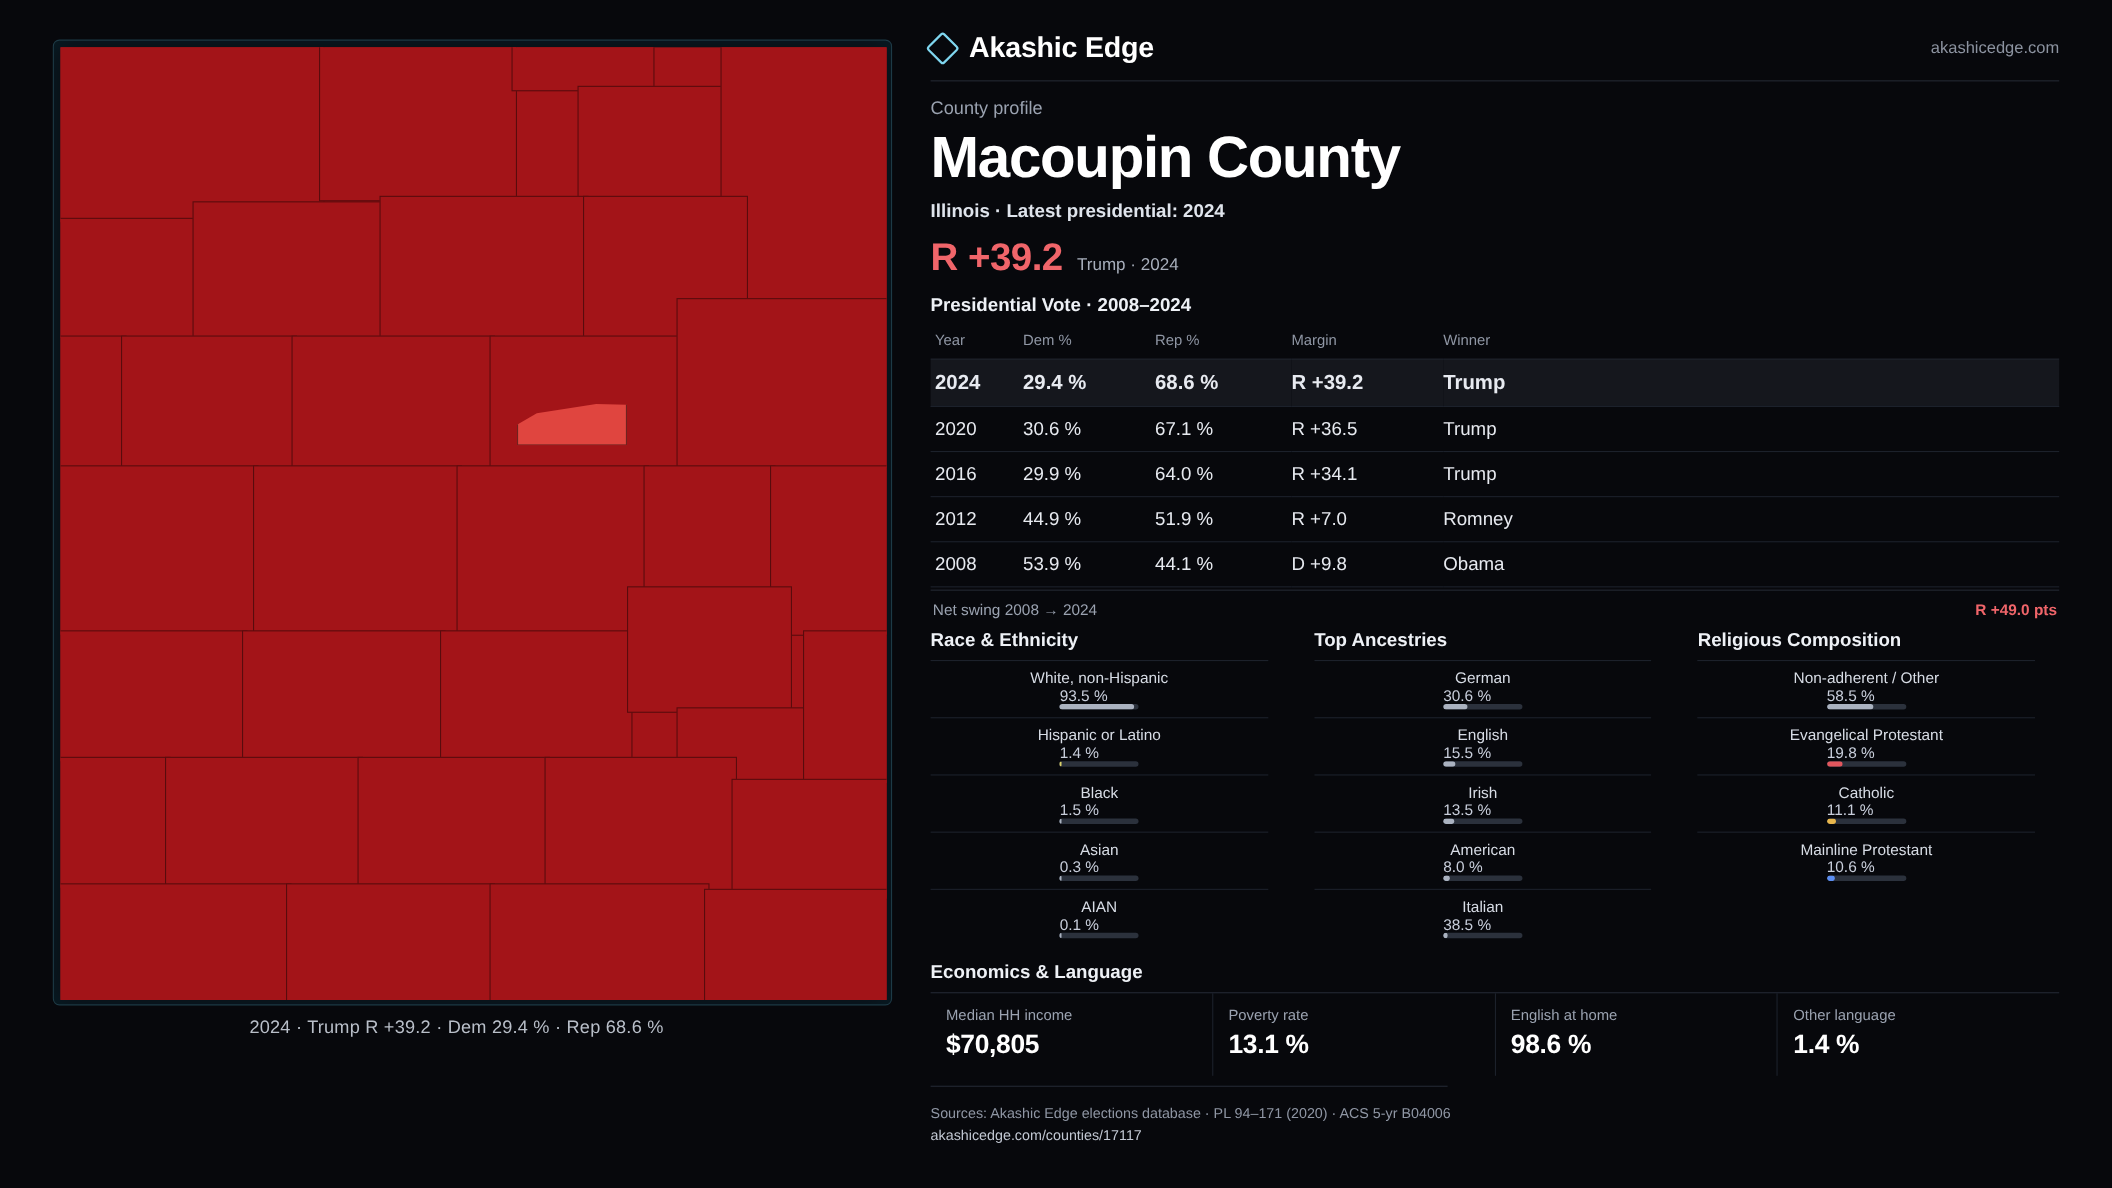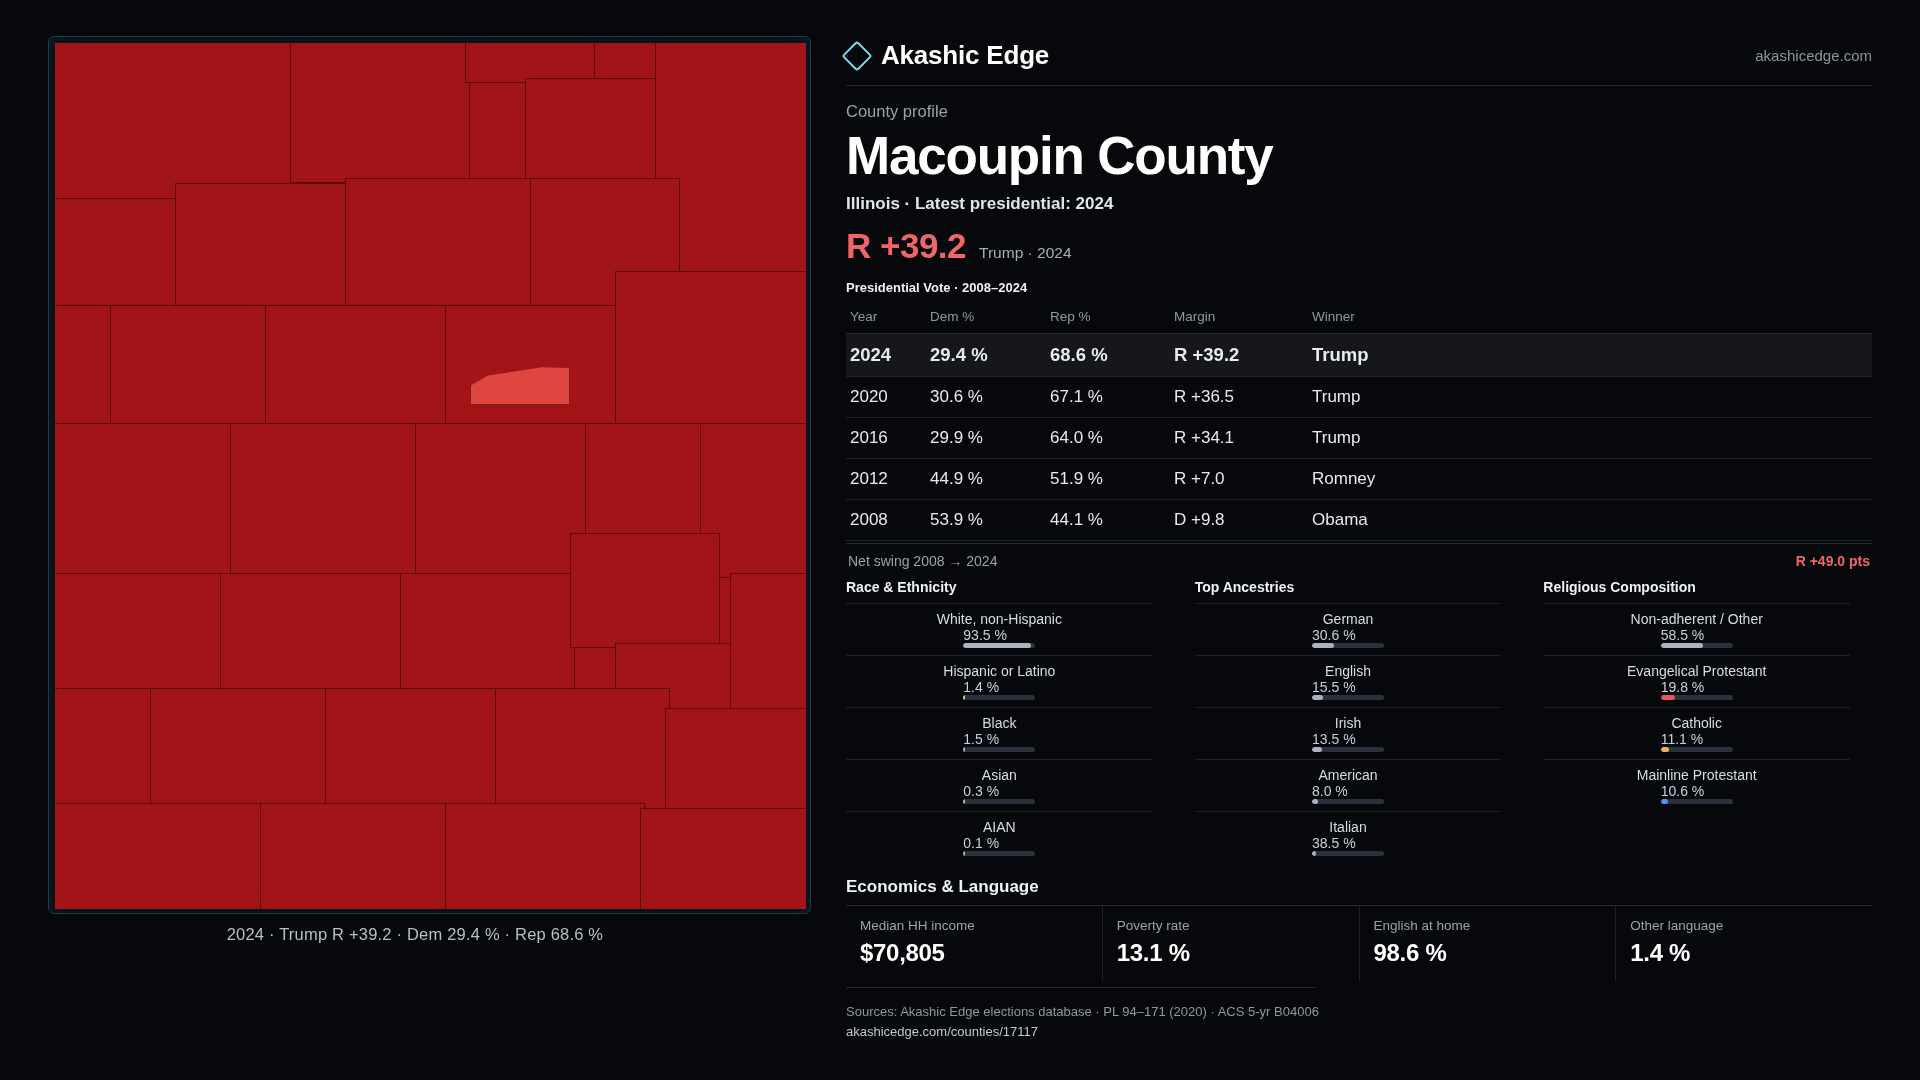--- a/index.html
+++ b/index.html
@@ -67,21 +67,20 @@
     position: relative;
     padding: 28px 48px 0 16px;
     color: #e9ecf1;
   }
   .brandrow {
     display: flex;
     align-items: center;
     justify-content: space-between;
     padding-bottom: 14px;
     border-bottom: 1px solid #232833;
-    margin-top: 12px;
   }
   .brandleft { display: flex; align-items: center; gap: 13px; }
   .diamond {
     width: 22px; height: 22px;
     border: 2px solid #7fd6ef;
     transform: rotate(45deg);
     border-radius: 3px;
   }
   .brandname {
     font-size: 26px;
@@ -123,21 +122,21 @@
     font-weight: 700;
     color: #f0656a;
     letter-spacing: -0.5px;
   }
   .marginnote {
     font-size: 15.5px;
     color: #a7aebb;
   }
   .sechead {
     margin-top: 14px;
-    font-size: 13px;
+    font-size: 17px;
     font-weight: 700;
     color: #eef1f6;
   }
 
   
   table.votes {
     margin-top: 10px;
     width: 100%;
     border-collapse: collapse;
   }
@@ -184,21 +183,21 @@
     display: flex;
     gap: 0;
     margin-top: 10px;
   }
   .col {
     flex: 1 1 0;
     padding-right: 22px;
   }
   .col + .col { padding-left: 20px; }
   .colhead {
-    font-size: 14px;
+    font-size: 17px;
     font-weight: 700;
     color: #eef1f6;
     padding-bottom: 8px;
   }
   .drow {
     display: flex;
     align-items: center;
     font-size: 14px;
     padding: 7px 0;
     border-top: 1px solid #1c212b;

